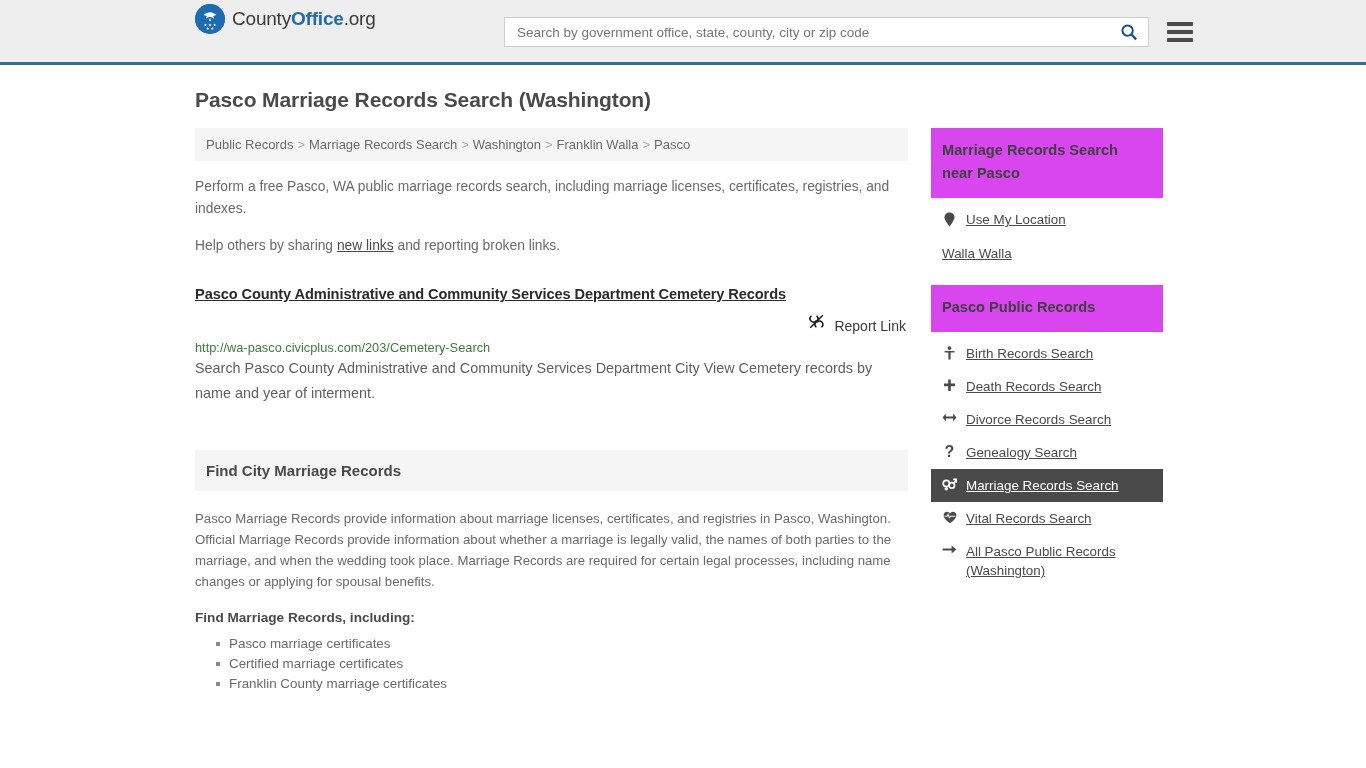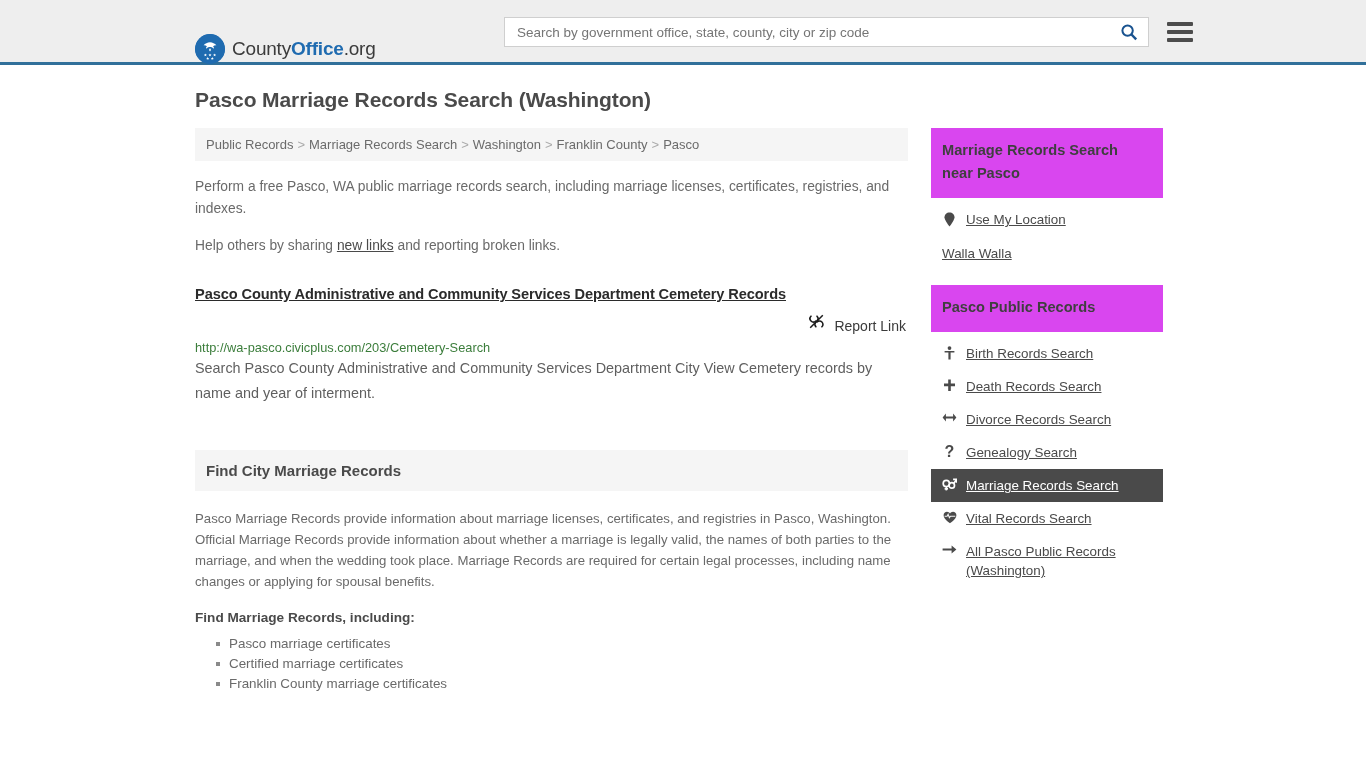--- a/index.html
+++ b/index.html
@@ -18,21 +18,21 @@
     height: 65px;
     background: #eeeeee;
     border-bottom: 3px solid #31709a;
     display: flex;
     align-items: center;
     position: relative;
   }
   .logo-wrap {
     position: absolute;
     left: 195px;
-    top: 34px;
+    top: 4px;
     display: flex;
     align-items: center;
     gap: 7px;
     text-decoration: none;
   }
   .logo-badge {
     width: 30px; height: 30px;
     border-radius: 50%;
     background: #1f6bb0;
     position: relative;
@@ -314,21 +314,21 @@
 
 <div class="page">
 
   <h1 class="page-title">Pasco Marriage Records Search (Washington)</h1>
 
   <div class="columns">
 
     <div class="main-col">
 
       <div class="breadcrumb">
-        <a href="#">Public Records</a><span class="sep">&gt;</span><a href="#">Marriage Records Search</a><span class="sep">&gt;</span><a href="#">Washington</a><span class="sep">&gt;</span><a href="#">Franklin County</a><span class="sep">&gt;</span><a href="#">Pasco</a>
+        <a href="#">Public Records</a><span class="sep">&gt;</span><a href="#">Marriage Records Search</a><span class="sep">&gt;</span><a href="#">Washington</a><span class="sep">&gt;</span><a href="#">Franklin Walla</a><span class="sep">&gt;</span><a href="#">Pasco</a>
       </div>
 
       <p class="para">Perform a free Pasco, WA public marriage records search, including marriage licenses, certificates, registries, and indexes.</p>
       <p class="para"><span>Help others by sharing </span><a href="#">new links</a><span> and reporting broken links.</span></p>
 
       <div class="result">
         <a class="result-title" href="#">Pasco County Administrative and Community Services Department Cemetery Records</a>
 
         <div class="report-row">
           <span>

